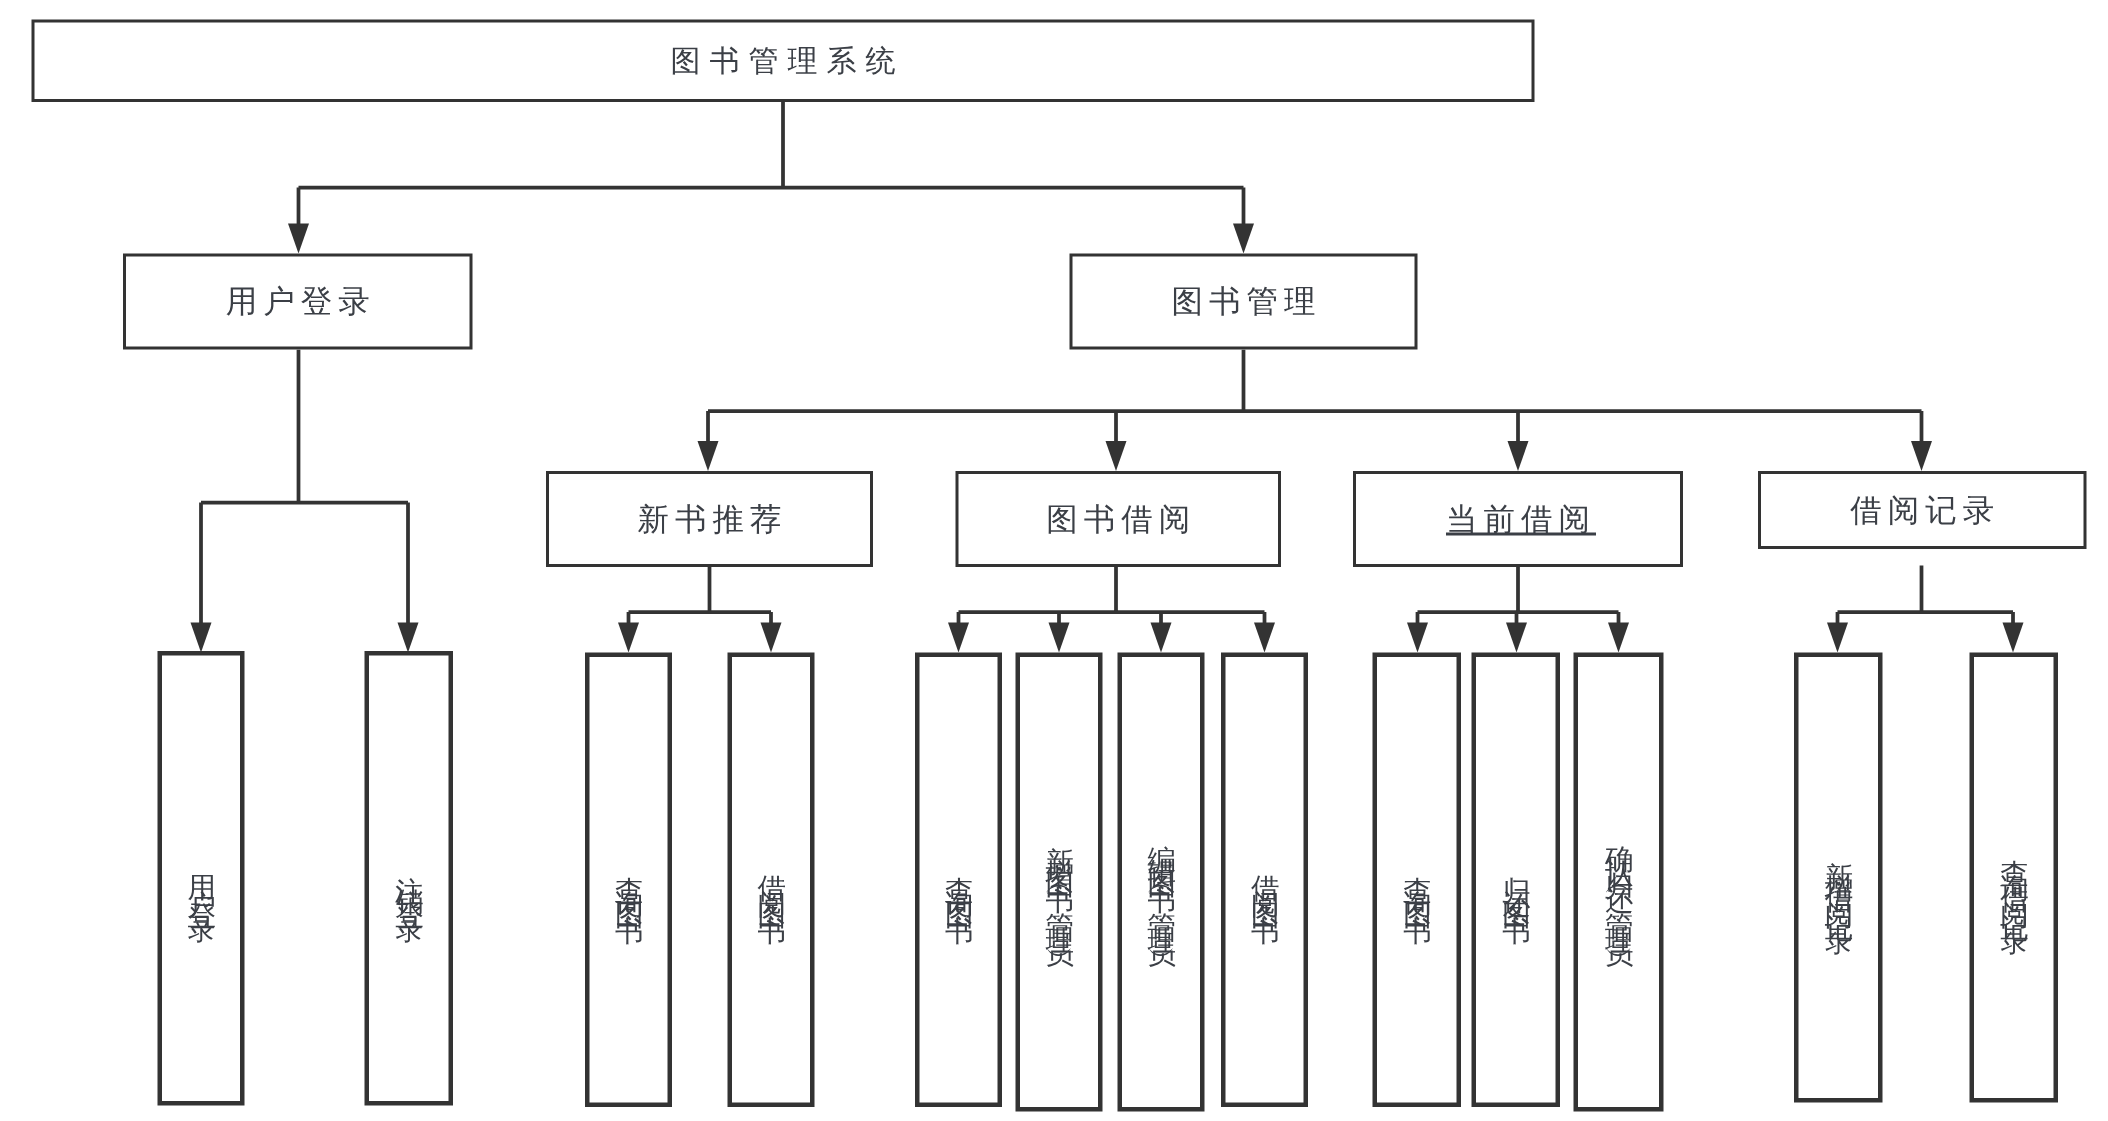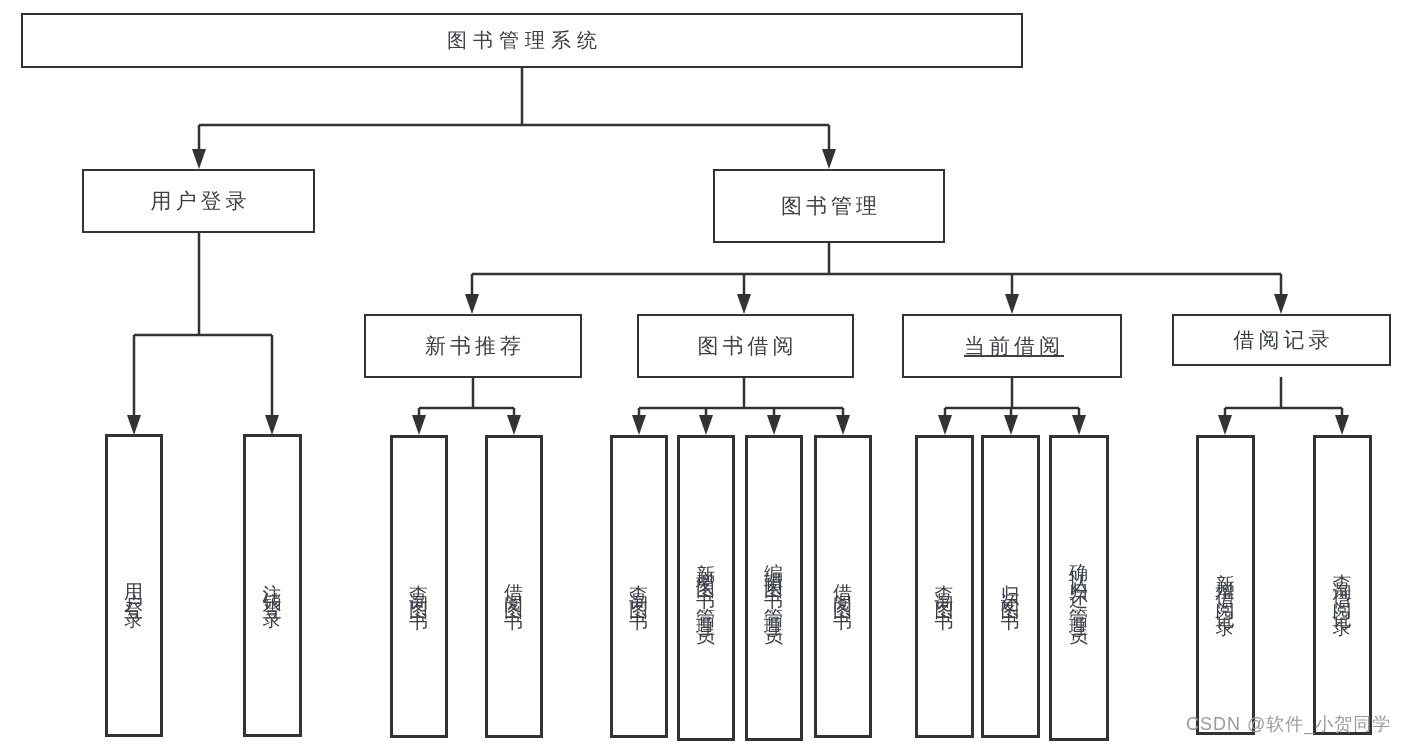--- a/index.html
+++ b/index.html
@@ -85,21 +85,21 @@
       <polygon points="1004,415 1018,415 1011,435"></polygon>
       <polygon points="1072,415 1086,415 1079,435"></polygon>
       <polygon points="1218,415 1232,415 1225,435"></polygon>
       <polygon points="1335,415 1349,415 1342,435"></polygon>
     </g>
   </svg>
 
   <div class="node h-node root-node" style="left:21px;top:13px;width:1002px;height:55px;">图书管理系统</div>
 
   <div class="node h-node" style="left:82px;top:169px;width:233px;height:64px;">用户登录</div>
-  <div class="node h-node" style="left:713px;top:169px;width:232px;height:74px;">图书管理</div>
+  <div class="node h-node" style="left:713px;top:169px;width:232px;height:64px;">图书管理</div>
 
   <div class="node h-node" style="left:637px;top:314px;width:217px;height:64px;">图书借阅</div>
   <div class="node h-node" style="left:364px;top:314px;width:218px;height:64px;">新书推荐</div>
   <div class="node h-node" style="left:902px;top:314px;width:220px;height:64px;text-decoration:underline;">当前借阅</div>
   <div class="node h-node" style="left:1172px;top:314px;width:219px;height:52px;">借阅记录</div>
 
   <div class="node v-node" style="left:105px;top:434px;width:58px;height:303px;">用户登录</div>
   <div class="node v-node" style="left:243px;top:434px;width:59px;height:303px;">注销登录</div>
 
   <div class="node v-node" style="left:390px;top:435px;width:58px;height:303px;">查询图书</div>
@@ -110,15 +110,14 @@
   <div class="node v-node" style="left:745px;top:435px;width:58px;height:306px;">编辑图书（管理员）</div>
   <div class="node v-node" style="left:814px;top:435px;width:58px;height:303px;">借阅图书</div>
 
   <div class="node v-node" style="left:915px;top:435px;width:59px;height:303px;">查询图书</div>
   <div class="node v-node" style="left:981px;top:435px;width:59px;height:303px;">归还图书</div>
   <div class="node v-node" style="left:1049px;top:435px;width:60px;height:306px;">确认归还（管理员）</div>
 
   <div class="node v-node" style="left:1196px;top:435px;width:59px;height:300px;">新增借阅记录</div>
   <div class="node v-node" style="left:1313px;top:435px;width:59px;height:300px;">查询借阅记录</div>
 
-  <div id="watermark">CSDN @软件_小贺同学</div>
 
 </div>
 
 </body></html>

